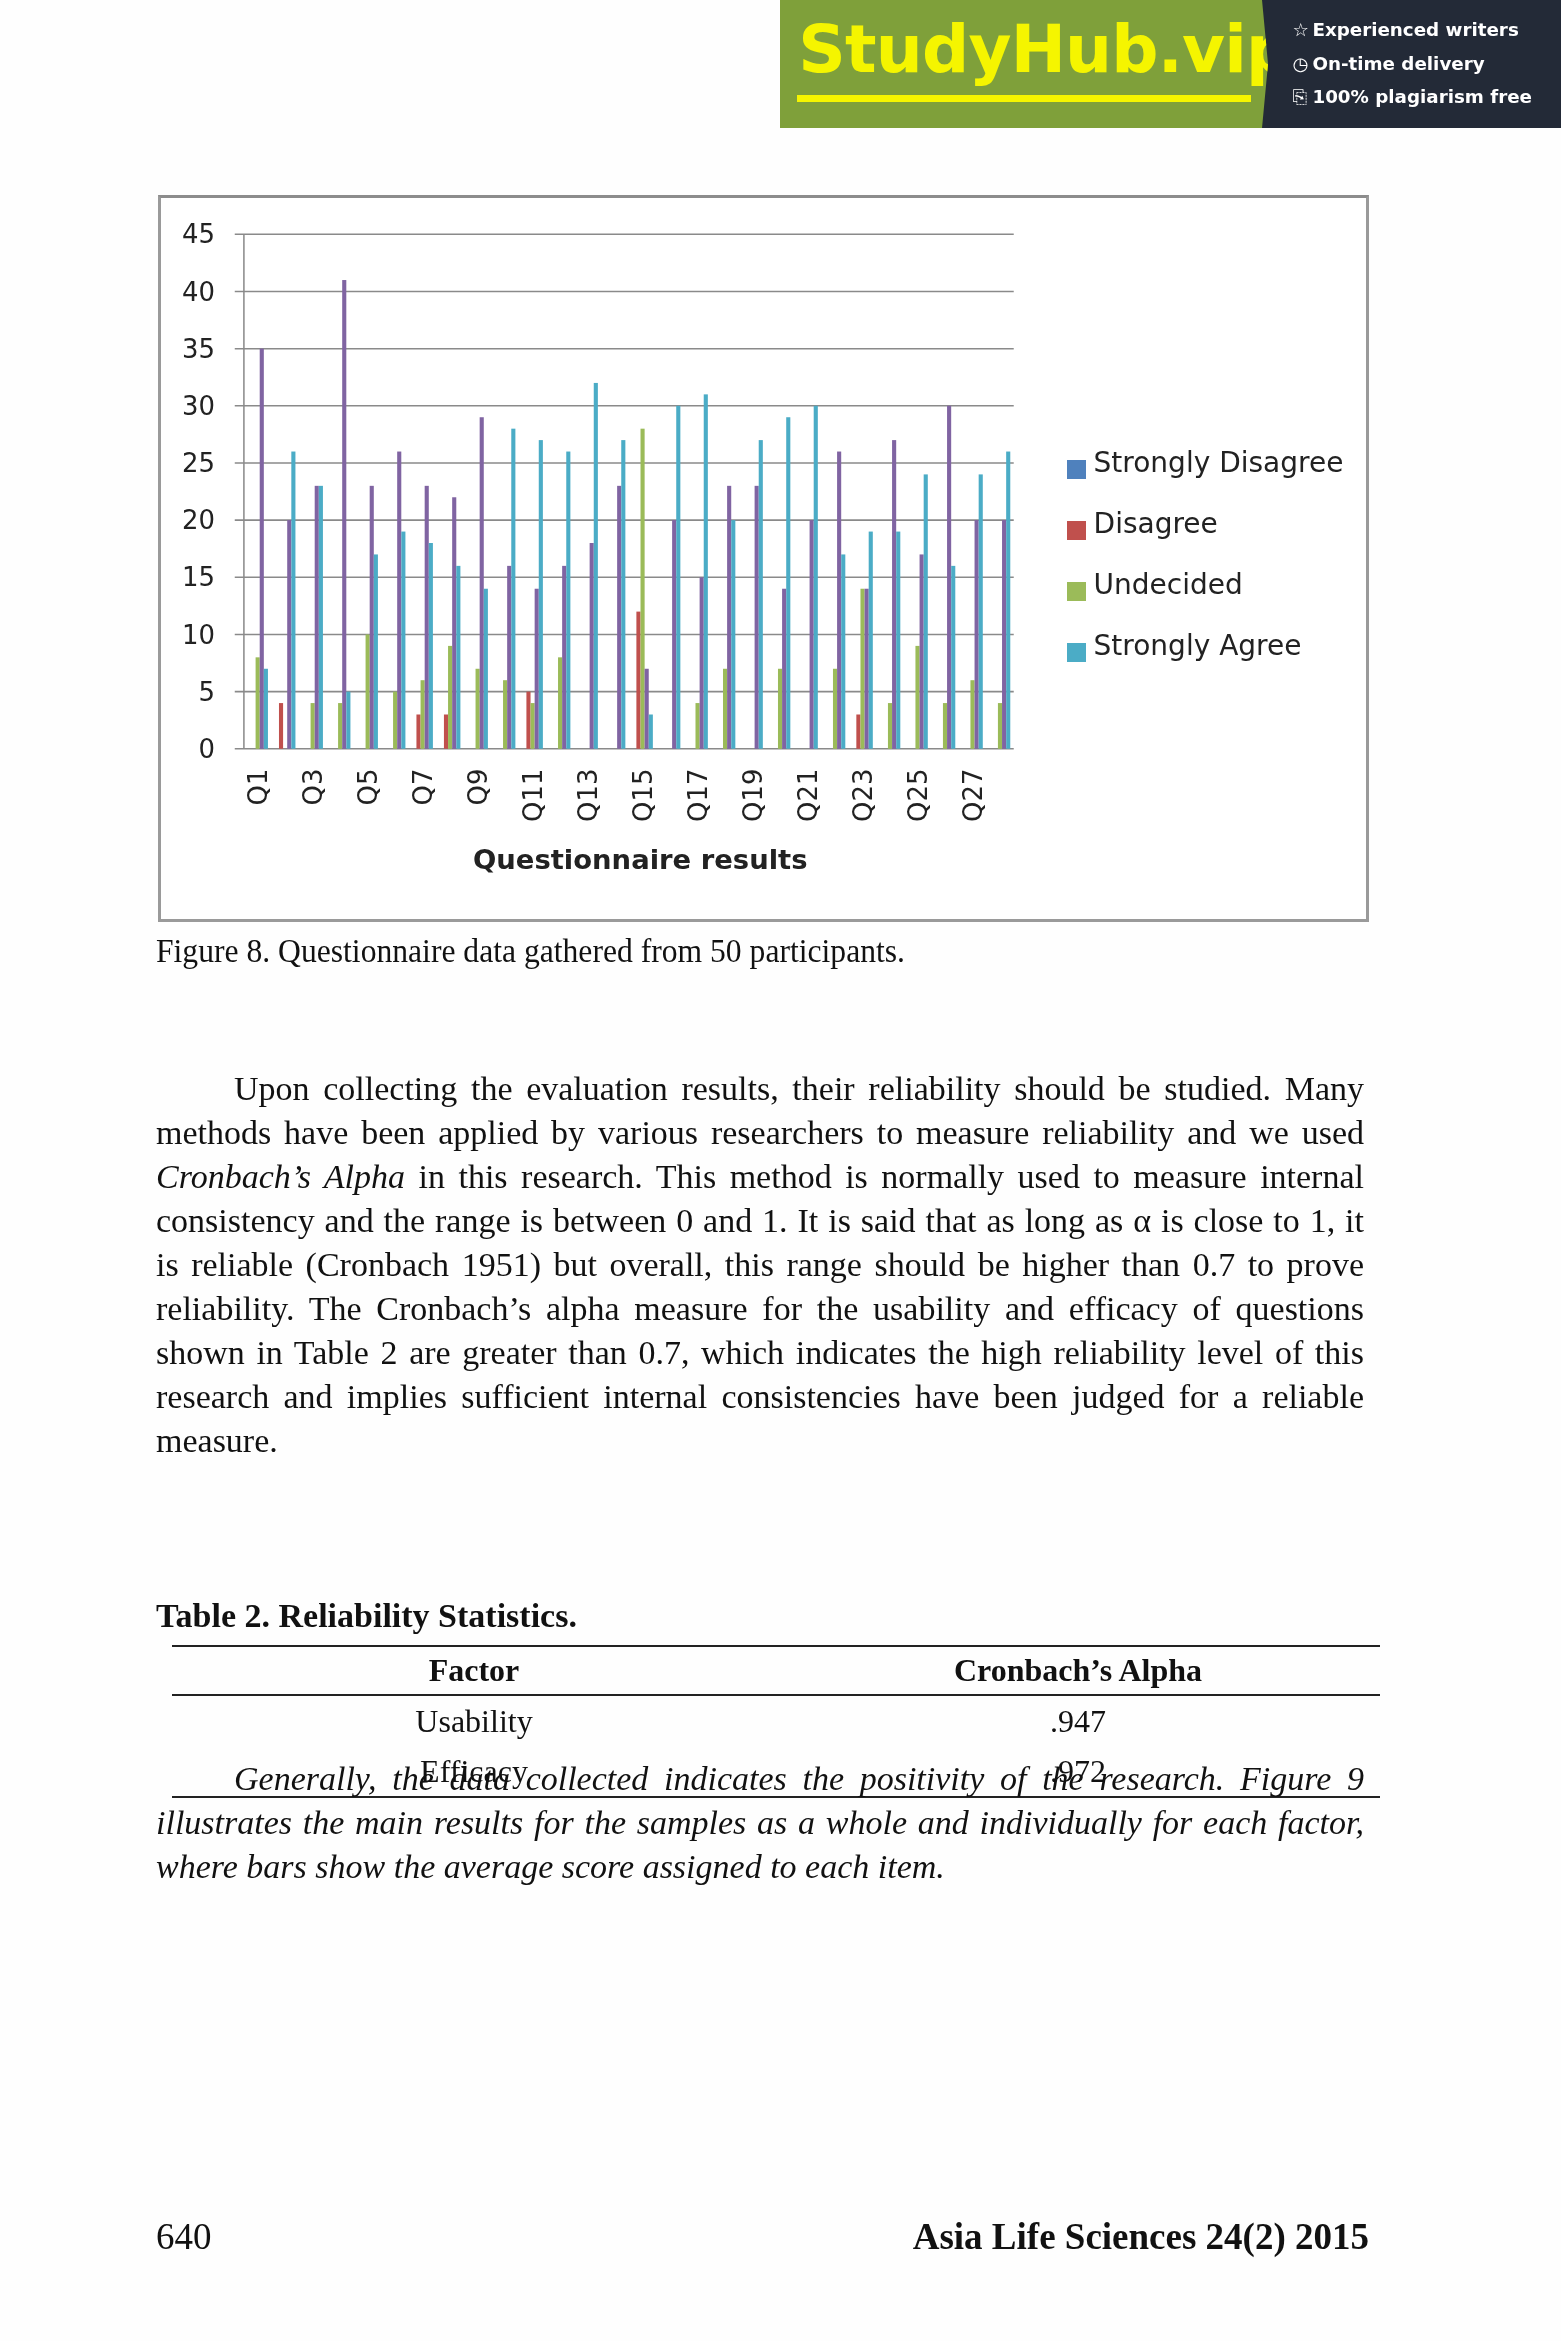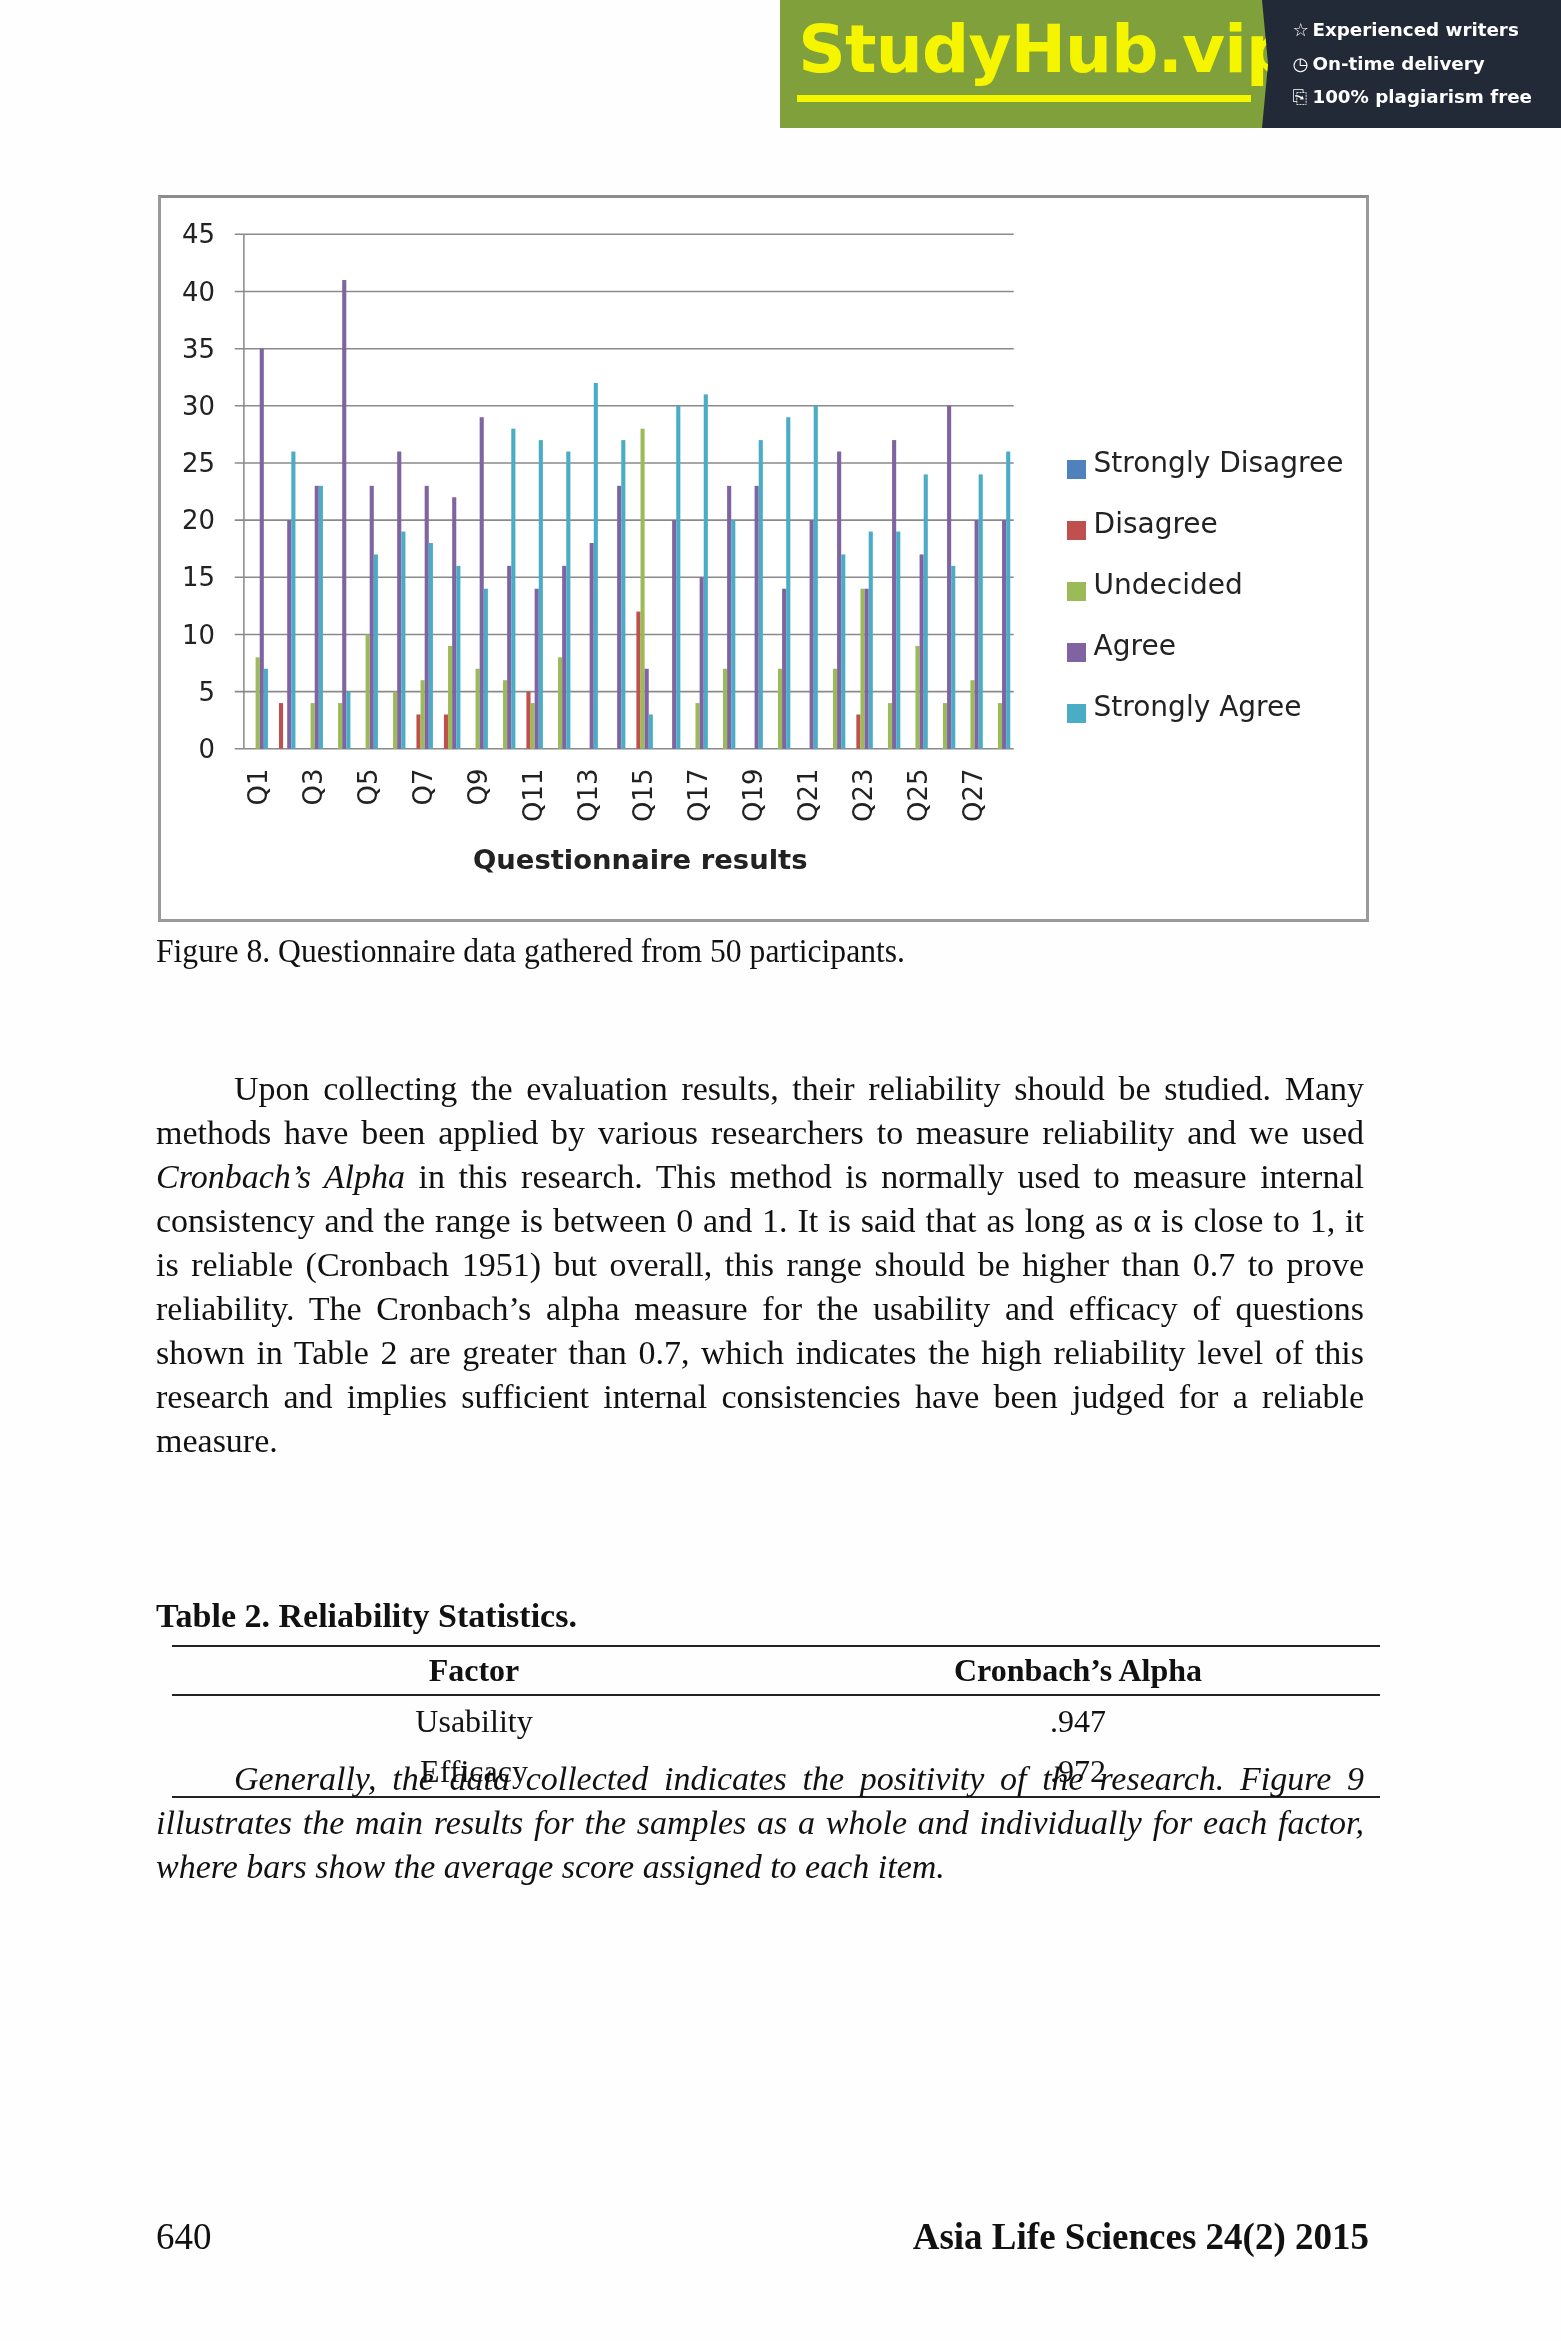--- a/index.html
+++ b/index.html
@@ -194,24 +194,20 @@
     </div>
     <div class="legend-item">
       <span class="legend-swatch" style="background: rgb(192, 80, 77);"></span>
       <span>Disagree</span>
     </div>
     <div class="legend-item">
       <span class="legend-swatch" style="background: rgb(155, 187, 89);"></span>
       <span>Undecided</span>
     </div>
     <div class="legend-item">
-      <span class="legend-swatch" style="background: rgb(128, 100, 162);"></span>
-      <span>Agree</span>
-    </div>
-    <div class="legend-item">
       <span class="legend-swatch" style="background: rgb(75, 172, 198);"></span>
       <span>Strongly Agree</span>
     </div>
   </div>
 
 <div class="caption">Figure 8. Questionnaire data gathered from 50 participants.</div>
 
 <div class="para para1">
   <p><span>Upon collecting the evaluation results, their reliability should be studied. Many methods have been applied by various researchers to measure reliability and we used </span><em>Cronbach’s Alpha</em><span> in this research. This method is normally used to measure internal consistency and the range is between 0 and 1. It is said that as long as α is close to 1, it is reliable (Cronbach 1951) but overall, this range should be higher than 0.7 to prove reliability. The Cronbach’s alpha measure for the usability and efficacy of questions shown in Table 2 are greater than 0.7, which indicates the high reliability level of this research and implies sufficient internal consistencies have been judged for a reliable measure.</span></p>
 </div>

